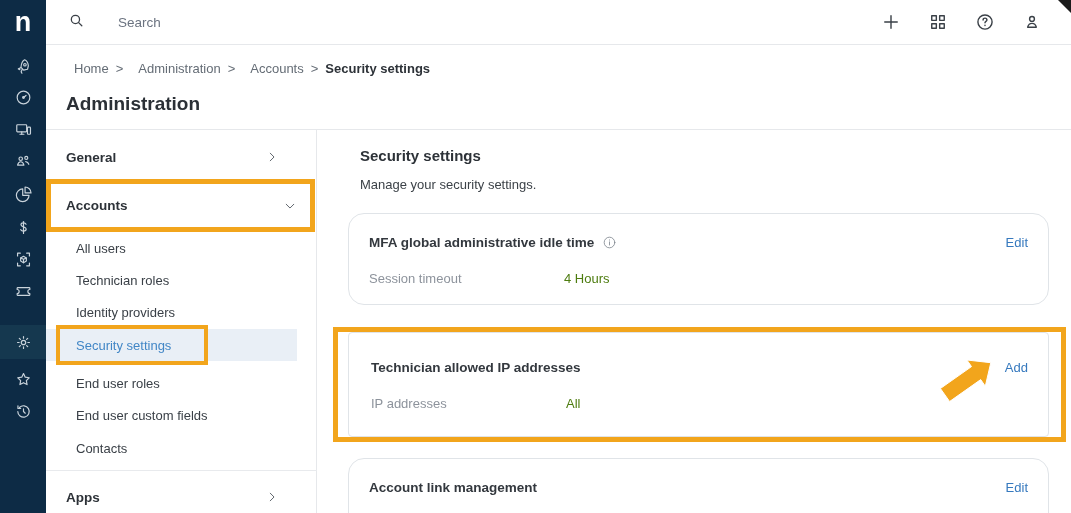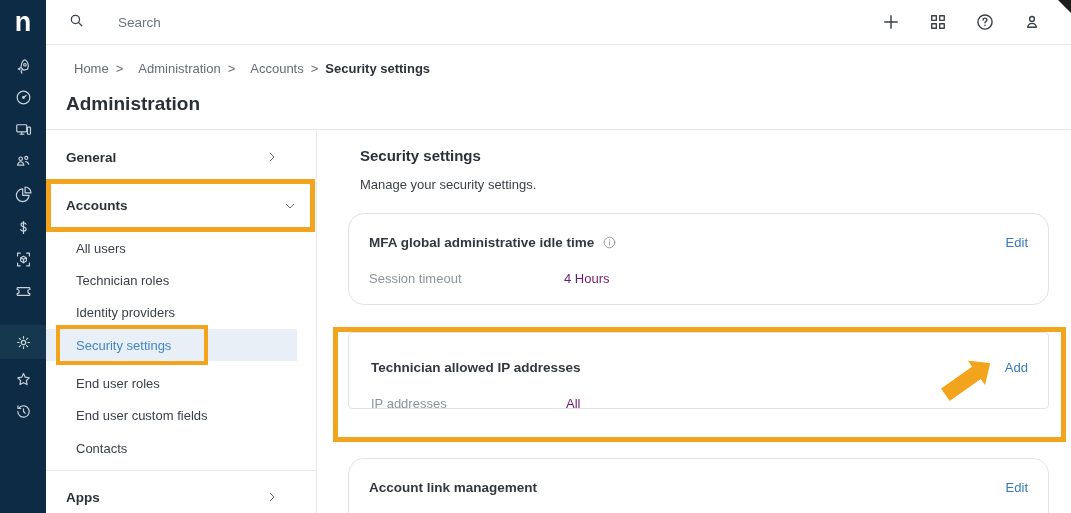--- a/index.html
+++ b/index.html
@@ -97,27 +97,27 @@
   }
   .card-1 { left: 31px; top: 83px; width: 701px; height: 92px; }
   .card-3 { left: 31px; top: 328px; width: 701px; height: 86px; }
   .card-title-row { display: flex; align-items: center; }
   .card-title { font-size: 13.5px; font-weight: 700; color: #33383e; }
   .info-icon { margin-left: 8px; color: #7d848c; display: inline-flex; cursor: pointer; }
   .info-icon svg { width: 15px; height: 15px; stroke: currentColor; fill: none; stroke-width: 1.3; stroke-linecap: round; }
   .card-action { margin-left: auto; font-size: 13px; color: #3679be; cursor: pointer; }
   .field-row { display: flex; margin-top: 21px; font-size: 13px; }
   .field-label { width: 195px; color: #8d939c; }
-  .field-value { color: #701a75; }
+  .field-value { color: #4d7c0f; }
   .card2-annotation {
     position: absolute; left: 16px; top: 197px; width: 733px; height: 115px;
     border: 5px solid #f2a51c; z-index: 2;
   }
   .card-2 {
-    position: absolute; left: 10px; right: 12px; top: 0; height: 77px;
+    position: absolute; left: 10px; right: 12px; top: 0; height: 105px;
     background: #fff; border: 1px solid #e0e4e8; border-radius: 4px;
     padding: 27px 20px 20px 22px;
   }
   .arrow-annotation { position: absolute; left: 618px; top: 215px; width: 70px; height: 60px; z-index: 4; pointer-events: none; }
 </style>
 </head>
 <body>
 
 <div class="sidebar">
   <div class="logo">n</div>

